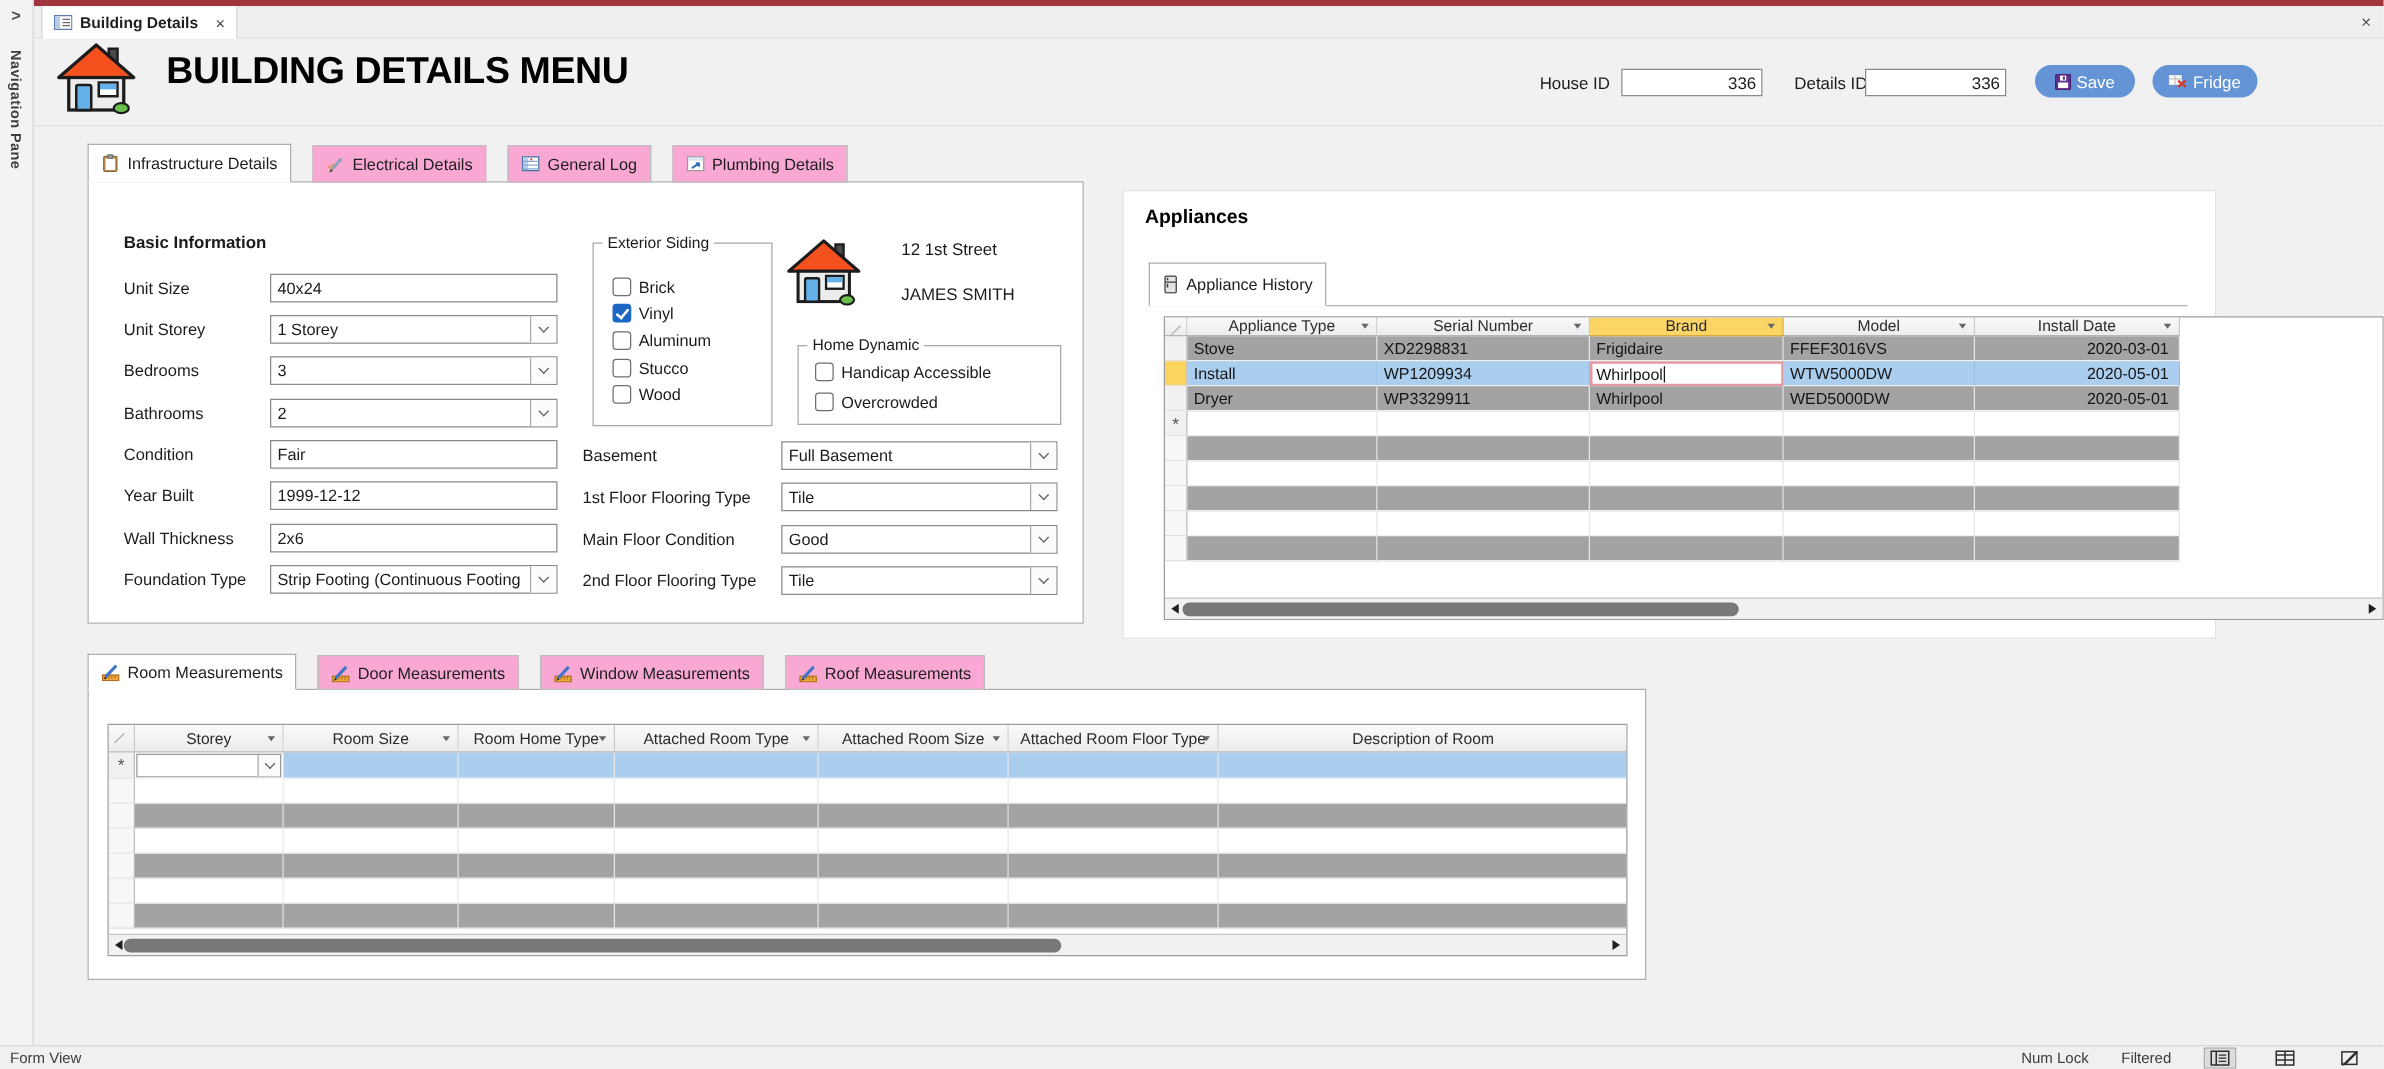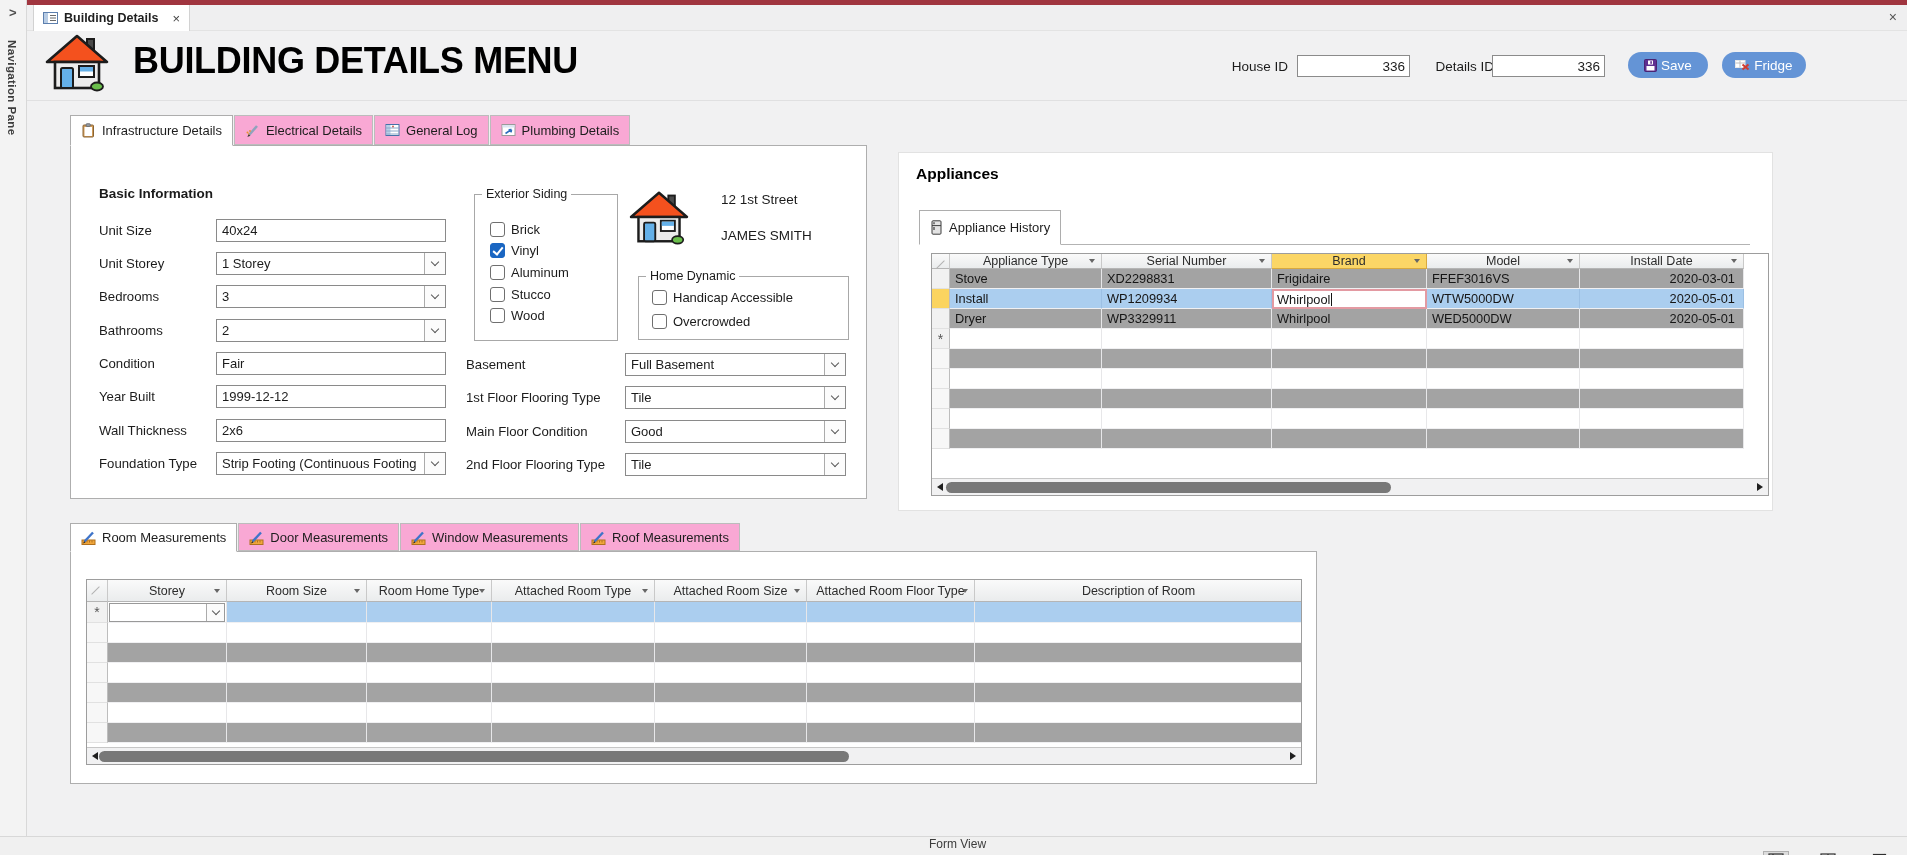--- a/index.html
+++ b/index.html
@@ -14,27 +14,27 @@
   .tabbar { position:absolute; left:27px; top:5px; right:0; height:26px; background:#efeff0; border-bottom:1px solid #e3e3e3; z-index:5; }
   .doc-tab { position:absolute; left:6px; top:0; height:26px; background:#fff; border-left:1px solid #d2d2d2; border-right:1px solid #d2d2d2; display:flex; align-items:center; gap:6px; padding:4px 9px; font-size:12.5px; font-weight:700; color:#1f1f1f; }
   .doc-close { font-weight:400; color:#444; font-size:13px; margin-left:8px; }
   .win-close { position:absolute; right:10px; top:4px; font-size:14px; color:#555; }
 
   .form { position:absolute; left:27px; top:31px; right:0; bottom:19px; background:#f1f1f2; }
   .hline { position:absolute; left:0; right:0; top:69px; height:1px; background:#e0e0e1; }
 
   
   .big-house { position:absolute; left:18px; top:1px; }
-  .title { position:absolute; left:106px; top:9px; font-size:36px; font-weight:700; letter-spacing:-.3px; color:#000; }
+  .title { position:absolute; left:106px; top:9px; font-size:30px; font-weight:700; letter-spacing:-.3px; color:#000; }
   .id-label { position:absolute; top:28px; font-size:13.5px; text-align:right; color:#1c1c1c; }
   .id-input { position:absolute; top:24px; width:113px; height:22px; background:#fff; border:1px solid #8b8b8b; display:flex; align-items:center; justify-content:flex-end; padding:0 4px; font-size:13.5px; }
   .btn-pill { position:absolute; top:21px; height:26px; border-radius:13px; background:#6494d6; color:#fff; display:flex; align-items:center; justify-content:center; gap:4px; font-size:13.5px; border:none; }
 
   
-  .tabs { position:absolute; display:flex; gap:1px; z-index:3; }
+  .tabs { position:absolute; display:flex; gap:17px; z-index:3;align-items:flex-end; }
   .tab { height:30px; display:flex; align-items:center; gap:6px; padding:0 10px; background:#f9a8d4; border:1px solid #bcbcbc; font-size:13px; color:#1d1d1d; }
   .tab.active { background:#fff; height:31px; border-color:#adadad; border-bottom:1px solid #fff; position:relative; z-index:4; }
 
   
   .panel { position:absolute; background:#fff; border:1px solid #aeaeae; }
   .card  { position:absolute; background:#fff; border:1px solid #e2e2e2; }
   .section-title { position:absolute; font-size:13.5px; font-weight:700; }
   .flabel { position:absolute; font-size:13.2px; color:#1c1c1c; }
   .tbox { position:absolute; height:23px; background:#fff; border:1px solid #8a8a8a; display:flex; align-items:center; padding:0 5px; font-size:13px; }
   .combo { position:absolute; height:23px; background:#fff; border:1px solid #8a8a8a; display:flex; align-items:stretch; font-size:13px; }
@@ -70,21 +70,21 @@
   .mini-combo { display:flex; align-items:stretch; width:100%; height:19px; background:#fff; border:1px solid #999; }
   .mini-combo .btn { width:18px; border-left:1px solid #ababab; background:#fbfbfb; display:flex; align-items:center; justify-content:center; }
 
   .hscroll { margin-top:auto; height:17px; border-top:1px solid #c6c6c6; background:#f1f1f2; position:relative; flex:none; }
   .thumb { position:absolute; top:3px; height:11px; border-radius:6px; background:#787878; }
   .sarr { position:absolute; top:4px; width:0; height:0; border-top:4.5px solid transparent; border-bottom:4.5px solid transparent; }
   .sarr.left { left:5px; border-right:6px solid #1f1f1f; }
   .sarr.right { right:5px; border-left:6px solid #1f1f1f; }
 
   
-  .status { position:absolute; left:0; bottom:0; width:100%; height:19px; background:#f0f0f0; border-top:1px solid #d8d8d8; display:flex; align-items:center; font-size:12px; color:#3c3c3c; z-index:7;flex-direction:column; }
+  .status { position:absolute; left:0; bottom:0; width:100%; height:19px; background:#f0f0f0; border-top:1px solid #d8d8d8; display:flex; align-items:center; font-size:12px; color:#3c3c3c; z-index:7; }
   .status .left { padding-left:8px; }
   .status .right { margin-left:auto; display:flex; align-items:center; gap:26px; padding-right:14px; }
   .vbtn { width:26px; height:17px; display:flex; align-items:center; justify-content:center; }
   .vbtn.active { background:#dcdcdc; border:1px solid #b0b0b0; }
 
   .apph { position:absolute; font-size:15.5px; font-weight:700; color:#000; }
   .tabpage-line { position:absolute; height:1px; background:#b3b3b3; }
 </style>
 </head>
 <body>
@@ -320,21 +320,21 @@
               <rect x="2" y="0.8" width="9" height="13.4" rx="1" fill="#e3e3e3" stroke="#3d3d3d"></rect>
               <path d="M2 5.6h9" stroke="#3d3d3d"></path>
               <rect x="3.4" y="2.2" width="1.2" height="2" fill="#3d3d3d"></rect>
               <rect x="3.4" y="7" width="1.2" height="3" fill="#3d3d3d"></rect>
             </svg>
           <span>Appliance History</span>
         </div>
       </div>
       <div class="tabpage-line" style="left:20px;right:22px;top:91px"></div>
 
-      <div class="sheet" style="left:32px;top:100px;width:838px;height:243px">
+      <div class="sheet" style="left:32px;top:100px;width:976px;height:243px">
         <div class="hrow">
           <div class="hcell corner" style="width:18px"></div>
           <div class="hcell" style="width:152px">
               <span>Appliance Type</span>
               <span class="harr"></span>
             </div>
           <div class="hcell" style="width:170px">
               <span>Serial Number</span>
               <span class="harr"></span>
             </div>

